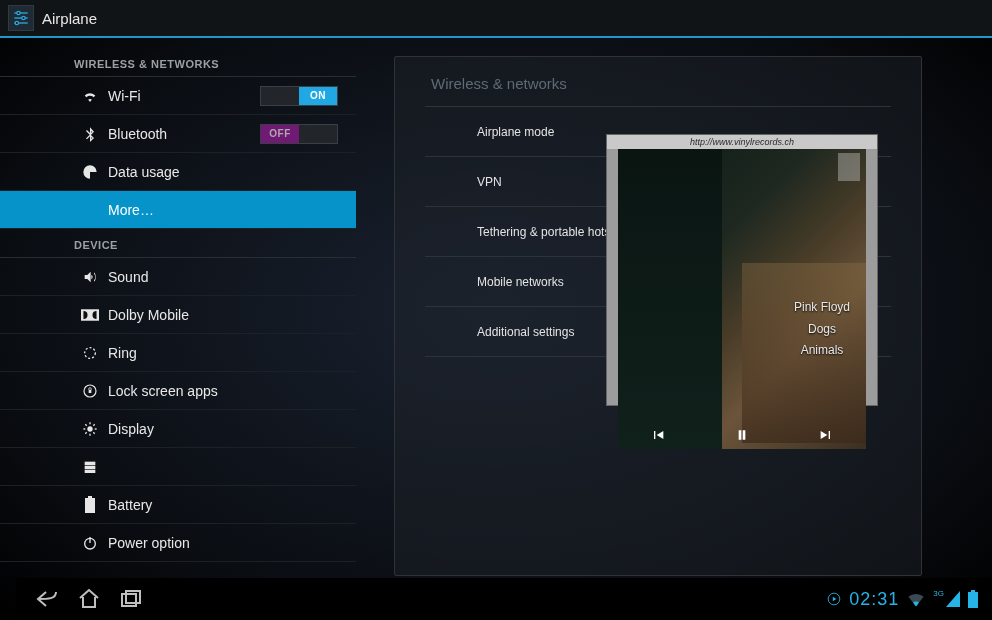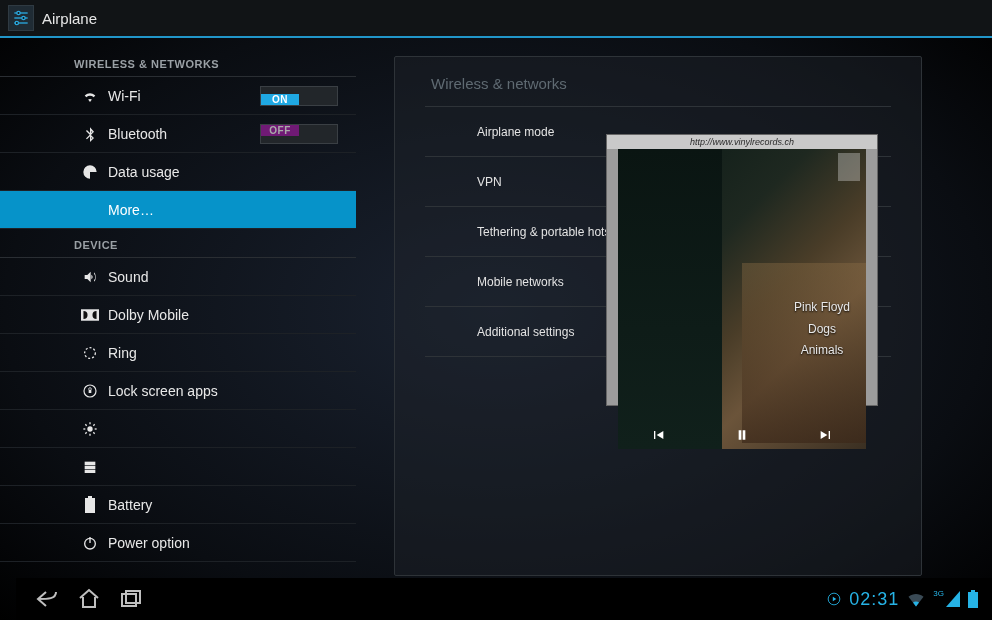--- a/index.html
+++ b/index.html
@@ -17,21 +17,21 @@
 
 
 .leftnav { width: 356px; padding-top: 10px; overflow: hidden; }
 .section-header { color: #9aa0a5; font-size: 11px; letter-spacing: 0.5px; font-weight: bold; padding: 10px 14px 6px 74px; border-bottom: 1px solid #2a2e33; }
 .navitem { display: flex; align-items: center; height: 38px; padding-left: 80px; border-bottom: 1px solid #1d2126; position: relative; color: #e8e8e8; font-size: 14px; cursor: pointer; }
 .navitem.selected { background: #0693c9; color: #fff; }
 .navitem .icon { position: absolute; left: 80px; width: 20px; height: 20px; display: flex; align-items: center; justify-content: center; }
 .navitem .icon + .label { margin-left: 28px; }
 .navitem.no-icon .label { margin-left: 28px; }
 .navitem .label { flex: 1; }
-.toggle { width: 78px; height: 20px; border: 1px solid #3a3f44; background: #22262a; display: flex; position: relative; margin-right: 18px; flex-direction: column; }
+.toggle { width: 78px; height: 20px; border: 1px solid #3a3f44; background: #22262a; display: flex; position: relative; margin-right: 18px; }
 .toggle .half { width: 50%; height: 100%; display: flex; align-items: center; justify-content: center; font-size: 10px; font-weight: bold; letter-spacing: 0.5px; }
 .toggle.on .half.on { background: #1fa8e3; color: #fff; }
 .toggle.on .half.off { color: #555; }
 .toggle.off .half.on { color: #555; }
 .toggle.off .half.off { background: #701a75; color: #aaa; }
 
 
 .detail { flex: 1; padding: 18px 0 0 0; position: relative; }
 .detail-card { margin: 0 70px 0 38px; border: 1px solid #2e3338; border-radius: 2px; background: rgba(30,35,42,0.45); height: 520px; padding: 18px 30px 0 30px; }
 .detail-header { color: #5f6a72; font-size: 15px; padding: 0 0 14px 6px; border-bottom: 1px solid #2e3338; }
@@ -175,20 +175,21 @@
                 <line x1="12" y1="19" x2="12" y2="22"></line>
                 <line x1="2" y1="12" x2="5" y2="12"></line>
                 <line x1="19" y1="12" x2="22" y2="12"></line>
                 <line x1="5" y1="5" x2="7" y2="7"></line>
                 <line x1="17" y1="17" x2="19" y2="19"></line>
                 <line x1="5" y1="19" x2="7" y2="17"></line>
                 <line x1="17" y1="7" x2="19" y2="5"></line>
               </g>
             </svg>
         </span>
+        <span class="label">Display</span>
       </div>
 
       <div class="navitem">
         <span class="icon">
           <svg width="16" height="16" viewBox="0 0 24 24">
               <rect x="4" y="4" width="16" height="5" fill="#e6e6e6"></rect>
               <rect x="4" y="10" width="16" height="5" fill="#e6e6e6"></rect>
               <rect x="4" y="16" width="16" height="5" fill="#e6e6e6"></rect>
             </svg>
         </span>

